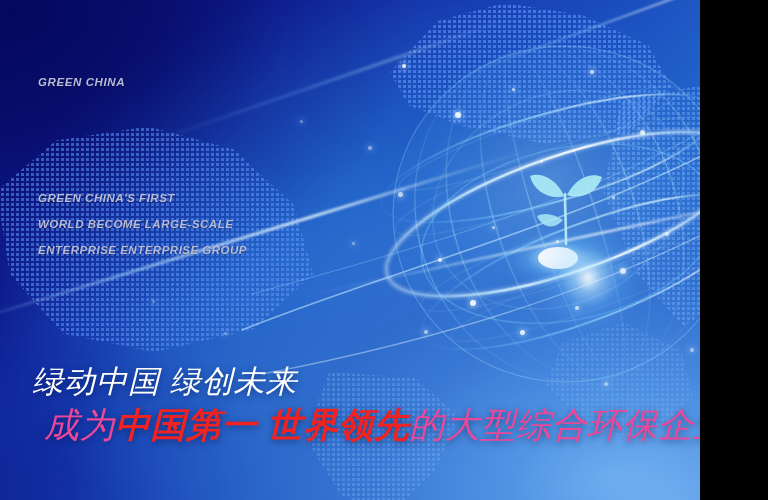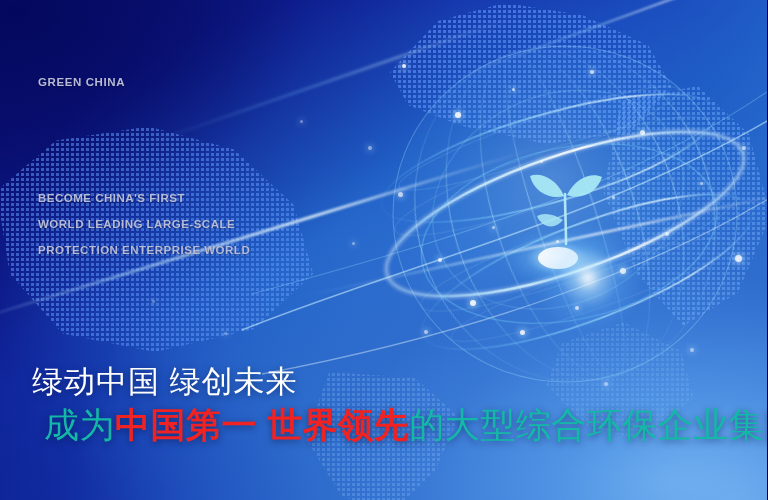--- a/index.html
+++ b/index.html
@@ -3,25 +3,26 @@
 <meta charset="utf-8">
 <title>Green China Banner</title>
 <style>
   html, body {
     margin: 0;
     padding: 0;
     background: #000;
   }
   #banner {
     position: relative;
-    width: 767px;
+    width: 700px;
     height: 500px;
     overflow: hidden;
     font-family: "Liberation Sans", "DejaVu Sans", sans-serif;
     user-select: none;
+    font-style: italic;
   }
 
   
   .bg-base {
     position: absolute; inset: 0;
     background:
       radial-gradient(120% 110% at 88% 96%, #5fa2e8 0%, #4a8ee0 12%, #3a7ad6 26%, #2f6dcd 38%, transparent 66%),
       radial-gradient(90% 90% at 62% 58%, #2a72d6 0%, #2060c6 30%, transparent 70%),
       linear-gradient(128deg, #070b6e 0%, #0b1580 14%, #10239a 28%, #1536ad 42%, #1a4bbd 56%, #2161c9 70%, #2f78d6 84%, #4a93e4 100%);
   }
@@ -170,21 +171,21 @@
   #cn-line2 {
     font-size: 35px;
     font-weight: 400;
     line-height: 46px;
     letter-spacing: .5px;
     white-space: nowrap;
     color: #ffffff;
     padding-left: 12px;
   }
   #cn-line2 .hl { color: #f02222; font-weight: 700; }
-  #cn-line2 .pfx, #cn-line2 .sfx { color: #14b8a6; font-weight: 300; text-align: right; }
+  #cn-line2 .pfx, #cn-line2 .sfx { color: #ec4899; font-weight: 300; text-align: right; }
 </style>
 </head>
 <body>
 
 <div id="banner">
 
   <div class="bg-base"></div>
   <div class="bg-vignette-tl"></div>
   <div class="bg-vignette-bl"></div>
 
@@ -326,23 +327,23 @@
   <div class="pt" style="left:690px;top:348px;width:4px;height:4px;opacity:.55"></div>
   <div class="pt" style="left:604px;top:382px;width:4px;height:4px;opacity:.5"></div>
   <div class="pt" style="left:742px;top:146px;width:4px;height:4px;opacity:.6"></div>
   <div class="pt" style="left:352px;top:242px;width:3px;height:3px;opacity:.45"></div>
 
   <div id="eng-top">
     <div class="line">GREEN CHINA</div>
   </div>
 
   <div id="eng-block">
-    <div class="line">BECOME CHINA'S FIRST</div>
-    <div class="line">WORLD LEADING LARGE-SCALE</div>
-    <div class="line">PROTECTION ENTERPRISE WORLD</div>
+    <div class="line">GREEN CHINA'S FIRST</div>
+    <div class="line">WORLD BECOME LARGE-SCALE</div>
+    <div class="line">ENTERPRISE ENTERPRISE GROUP</div>
   </div>
 
   <div id="cn-block">
     <div id="cn-line1">绿动中国 绿创未来</div>
     <div id="cn-line2"><span class="pfx">成为</span><span class="hl">中国第一 世界领先</span><span class="sfx">的大型综合环保企业集团</span></div>
   </div>
 
 </div>
 
 </body></html>

